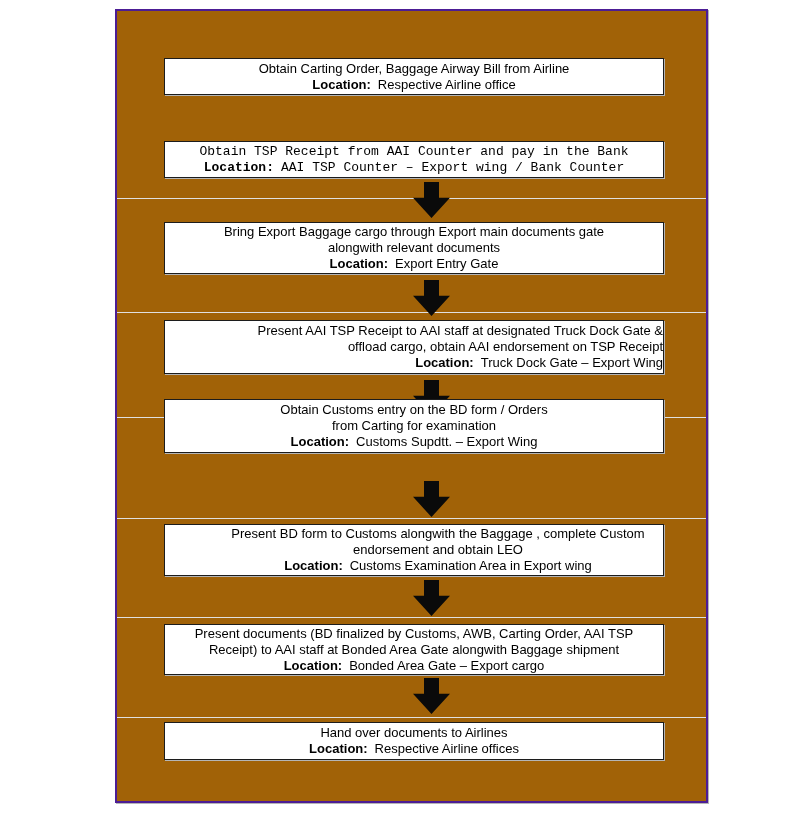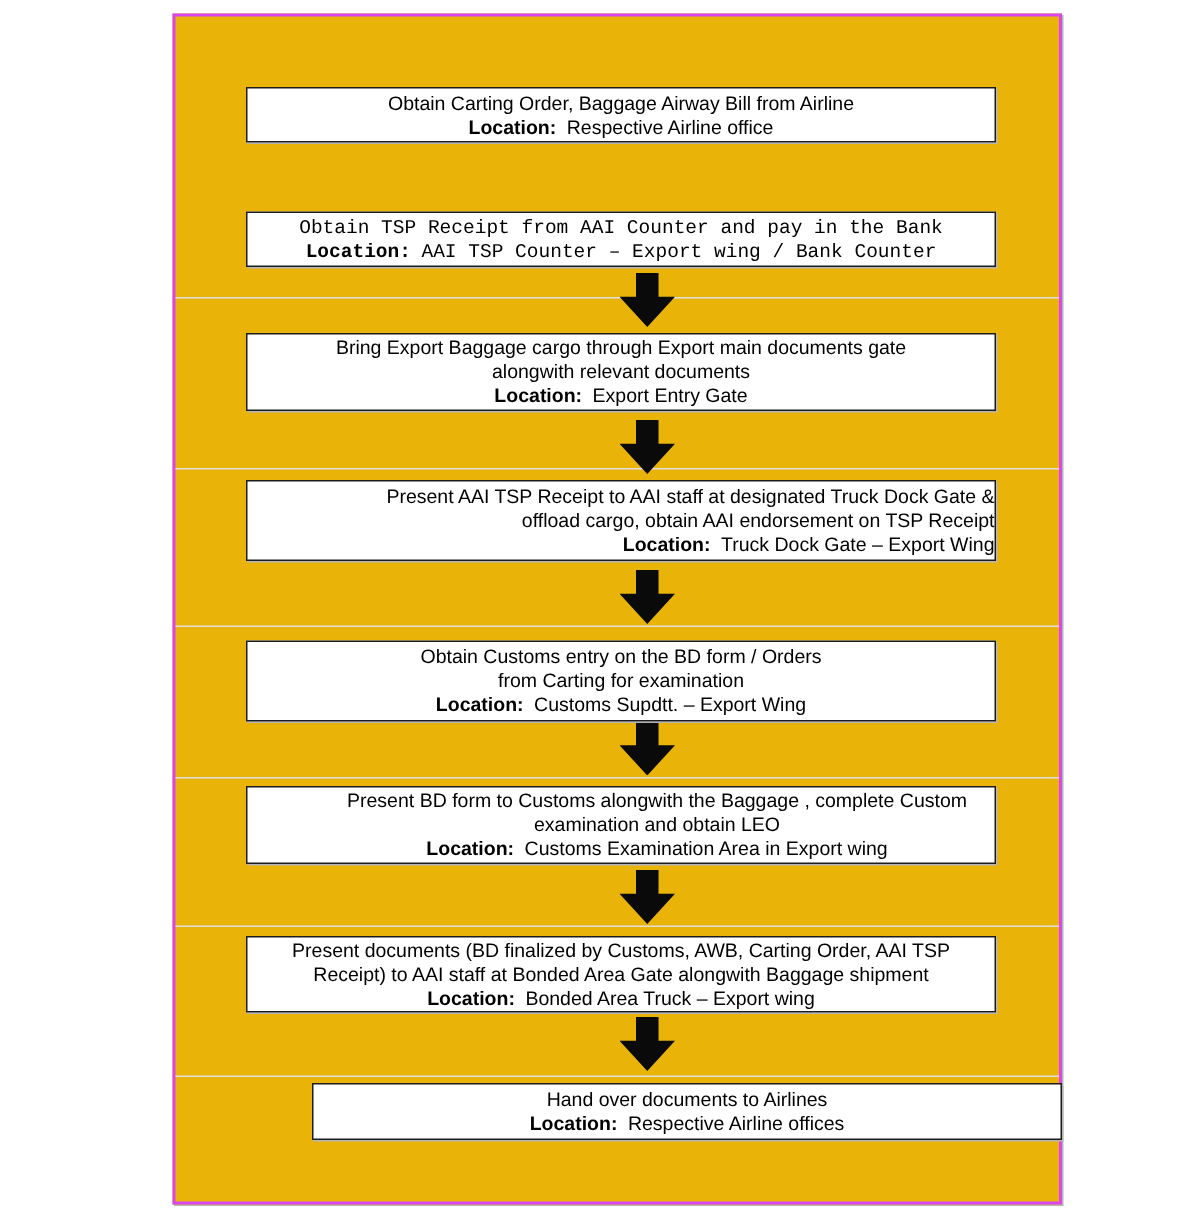--- a/index.html
+++ b/index.html
@@ -15,24 +15,24 @@
     font-family: "Liberation Sans", "DejaVu Sans", sans-serif;
     color: #000000;
     overflow: hidden;
   }
   .frame {
     position: absolute;
     left: 115px;
     top: 9px;
     width: 593px;
     height: 794px;
-    border: 2px solid #d946ef;
+    border: 2px solid #4c1d95;
     box-shadow: 1px 1px 0 #b5b5b5;
     box-sizing: border-box;
-    background: #eab308;
+    background: #a16207;
   }
   .separator {
     position: absolute;
     left: 0;
     width: 100%;
     height: 1px;
     background: #e0e0e0;
     z-index: 1;
   }
   .flow-box {
@@ -94,36 +94,36 @@
         <div class="flow-line">alongwith relevant documents</div>
         <div class="flow-line"><span class="loc-label">Location:</span><span class="loc-value">Export Entry Gate</span></div>
       </div>
       <div class="arrow" style="top: 269px; left: 296px;"></div>
       <div class="flow-box" style="top: 309px; height: 54px; text-align: right;">
         <div class="flow-line">Present AAI TSP Receipt to AAI staff at designated Truck Dock Gate &amp;</div>
         <div class="flow-line">offload cargo, obtain AAI endorsement on TSP Receipt</div>
         <div class="flow-line"><span class="loc-label">Location:</span><span class="loc-value">Truck Dock Gate – Export Wing</span></div>
       </div>
       <div class="arrow" style="top: 369px; left: 296px;"></div>
-      <div class="flow-box" style="top: 416px; height: 54px;">
+      <div class="flow-box" style="top: 388px; height: 54px;">
         <div class="flow-line">Obtain Customs entry on the BD form / Orders</div>
         <div class="flow-line">from Carting for examination</div>
         <div class="flow-line"><span class="loc-label">Location:</span><span class="loc-value">Customs Supdtt. – Export Wing</span></div>
       </div>
       <div class="arrow" style="top: 470px; left: 296px;"></div>
       <div class="flow-box" style="top: 513px; height: 52px; padding-left: 48px;">
         <div class="flow-line">Present BD form to Customs alongwith the Baggage , complete Custom</div>
-        <div class="flow-line">examination and obtain LEO</div>
+        <div class="flow-line">endorsement and obtain LEO</div>
         <div class="flow-line"><span class="loc-label">Location:</span><span class="loc-value">Customs Examination Area in Export wing</span></div>
       </div>
       <div class="arrow" style="top: 569px; left: 296px;"></div>
       <div class="flow-box" style="top: 613px; height: 51px;">
         <div class="flow-line">Present documents (BD finalized by Customs, AWB, Carting Order, AAI TSP</div>
         <div class="flow-line">Receipt) to AAI staff at Bonded Area Gate alongwith Baggage shipment</div>
-        <div class="flow-line"><span class="loc-label">Location:</span><span class="loc-value">Bonded Area Truck – Export wing</span></div>
+        <div class="flow-line"><span class="loc-label">Location:</span><span class="loc-value">Bonded Area Gate – Export cargo</span></div>
       </div>
       <div class="arrow" style="top: 667px; left: 296px;"></div>
-      <div class="flow-box" style="top: 711px; height: 38px; margin-left: 44px;">
+      <div class="flow-box" style="top: 711px; height: 38px;">
         <div class="flow-line">Hand over documents to Airlines</div>
         <div class="flow-line"><span class="loc-label">Location:</span><span class="loc-value">Respective Airline offices</span></div>
       </div>
     </div>
 </div>
 
 </body></html>

